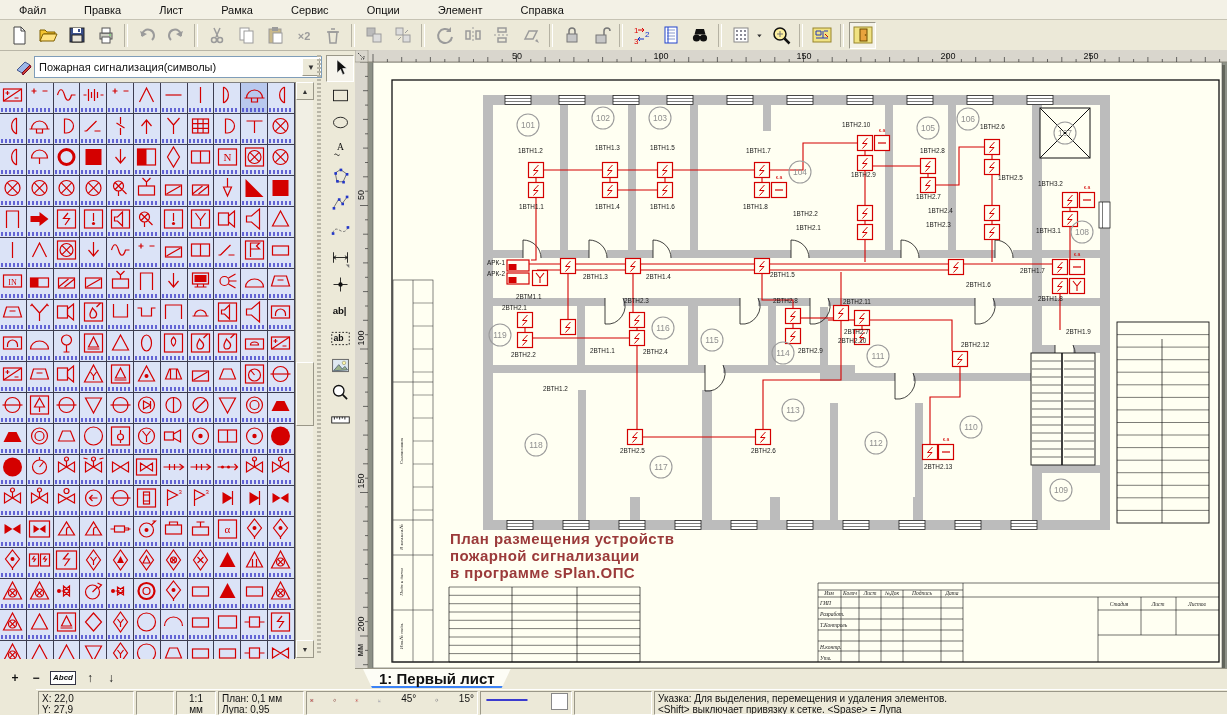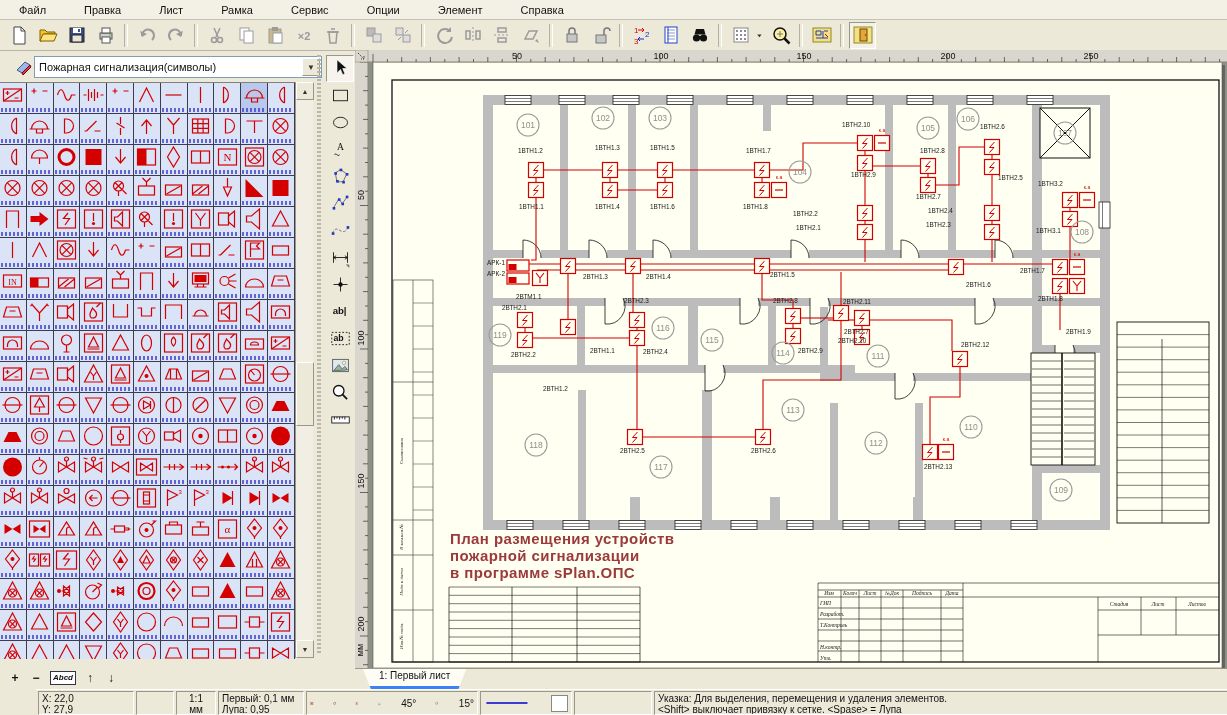--- a/index.html
+++ b/index.html
@@ -32,29 +32,29 @@
   #dotsep{position:absolute;left:317px;top:55px;width:4px;height:600px;background:repeating-linear-gradient(180deg,#b9b6a7 0 2px,rgba(0,0,0,0) 2px 4px);}
   
   #vtools{position:absolute;left:325px;top:55px;width:30px;height:610px;display:flex;flex-direction:column;align-items:center;}
   .vt-btn{width:26px;height:25px;display:flex;align-items:center;justify-content:center;border:1px solid transparent;margin-bottom:0px;}
   .vt-btn.active{background:#f6f4ec;border:1px solid;border-color:#9a9788 #fff #fff #9a9788;}
   .vt-btn svg{width:21px;height:21px;}
   
   #canvas{position:absolute;left:355px;top:50px;width:872px;height:618px;background:#8d9187;}
   
   #tabstrip{position:absolute;left:355px;top:668px;width:872px;height:19px;background:#ece9d8;border-top:1px solid #9a9788;}
-  #sheet-tab{position:absolute;left:8px;top:0;height:16px;padding:1px 16px 0 16px;background:#fdfdf6;clip-path:polygon(0 0,100% 0,calc(100% - 9px) 100%,9px 100%);font-size:10px;border-bottom:6px solid #3b82f6;}
+  #sheet-tab{position:absolute;left:8px;top:0;height:16px;padding:1px 16px 0 16px;background:#fdfdf6;clip-path:polygon(0 0,100% 0,calc(100% - 9px) 100%,9px 100%);font-size:15px;border-bottom:2px solid #3b82f6;font-weight:bold;}
   
   #palfooter{position:absolute;left:0;top:668px;width:350px;height:19px;background:#ece9d8;display:flex;align-items:center;padding-left:8px;box-sizing:border-box;}
   .pf-btn{min-width:14px;height:14px;margin-right:7px;font-weight:bold;font-size:12px;color:#111;display:flex;align-items:center;justify-content:center;}
   .pf-abcd{border:1px solid #334;background:#ffffff;font-size:8px;font-style:italic;padding:0 2px;height:12px;}
   
   #statusbar{position:absolute;left:0;top:689px;width:1227px;height:26px;background:#ece9d8;border-top:1px solid #fff;display:flex;align-items:stretch;padding-top:1px;box-sizing:border-box;margin-left:36px;}
   .st-cell{border:1px solid;border-color:#9a9788 #fff #fff #9a9788;margin-left:2px;font-size:10px;line-height:11px;padding:1px 3px;box-sizing:border-box;white-space:nowrap;overflow:hidden;}
-  .st-icons{display:flex;align-items:center;gap:19px;}
+  .st-icons{display:flex;align-items:flex-start;gap:19px;}
   .st-icons svg{width:15px;height:15px;}
   .st-lbl{font-size:10px;margin-left:1px;}
   #st-hint{flex:1;}
 </style>
 </head>
 <body>
 
 <div id="app">
   <div id="menubar">
       <span class="menu-item">Файл</span>
@@ -2414,21 +2414,21 @@
       <div class="pf-btn">↑</div>
       <div class="pf-btn">↓</div>
     </div>
 
   <div id="statusbar">
       <div class="st-cell" style="width: 96px;"><span>X: 22,0</span><br><span>Y: 27,9</span></div>
       <div class="st-cell" style="width: 38px;"></div>
       <div class="st-cell" style="width: 40px;">
         <div style="text-align:center"><span>1:1</span><br><span>мм</span></div>
       </div>
-      <div class="st-cell" style="width: 86px;"><span>Первый: 0,1 мм</span><br><span>Лупа:  0,95</span></div>
+      <div class="st-cell" style="width: 86px;"><span>План: 0,1 мм</span><br><span>Лупа:  0,95</span></div>
       <div class="st-cell st-icons" style="width: 172px;">
         <svg viewBox="0 0 15 15">
           <g stroke="#888">
             <line x1="1" y1="3" x2="14" y2="3"></line>
             <line x1="1" y1="7" x2="14" y2="7"></line>
             <line x1="1" y1="11" x2="14" y2="11"></line>
             <line x1="3" y1="1" x2="3" y2="14"></line>
             <line x1="7" y1="1" x2="7" y2="14"></line>
             <line x1="11" y1="1" x2="11" y2="14"></line>
           </g>

